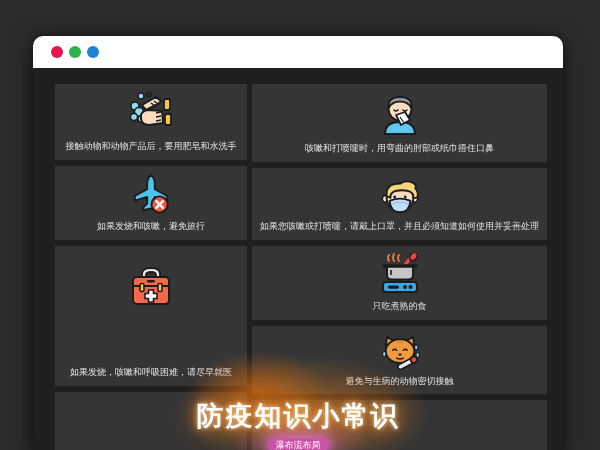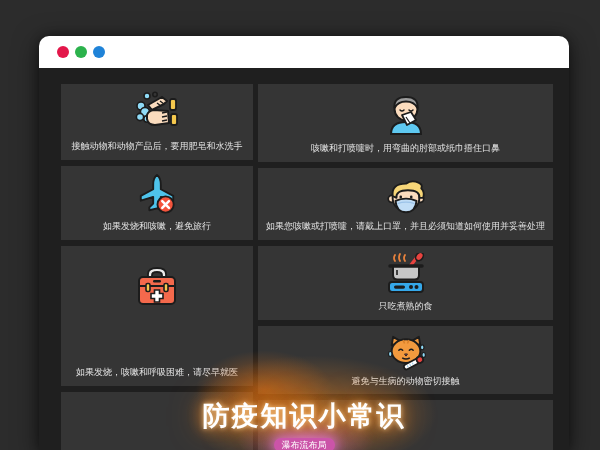--- a/index.html
+++ b/index.html
@@ -2,21 +2,21 @@
 <html><head>
 <meta charset="utf-8">
 <style>
   html,body{margin:0;padding:0;}
   body{
     width:600px;height:450px;overflow:hidden;position:relative;
     background:#2c2c2c;
     font-family:"Liberation Sans","DejaVu Sans",sans-serif;
   }
   .window{
-    position:absolute;left:39px;top:36px;width:530px;height:414px;
+    position:absolute;left:33px;top:36px;width:530px;height:414px;
     border-radius:10px 10px 0 0;overflow:hidden;background:#1f1f1f;
     box-shadow:0 6px 26px rgba(0,0,0,.55), 0 0 10px rgba(0,0,0,.35);
   }
   .titlebar{
     height:32px;background:#ffffff;display:flex;align-items:center;
     padding-left:18px;gap:6px;
   }
   .dot{width:12px;height:12px;border-radius:50%;flex:none;cursor:pointer;}
   .dot.red{background:#e3174a;}
   .dot.green{background:#2bb24c;}

